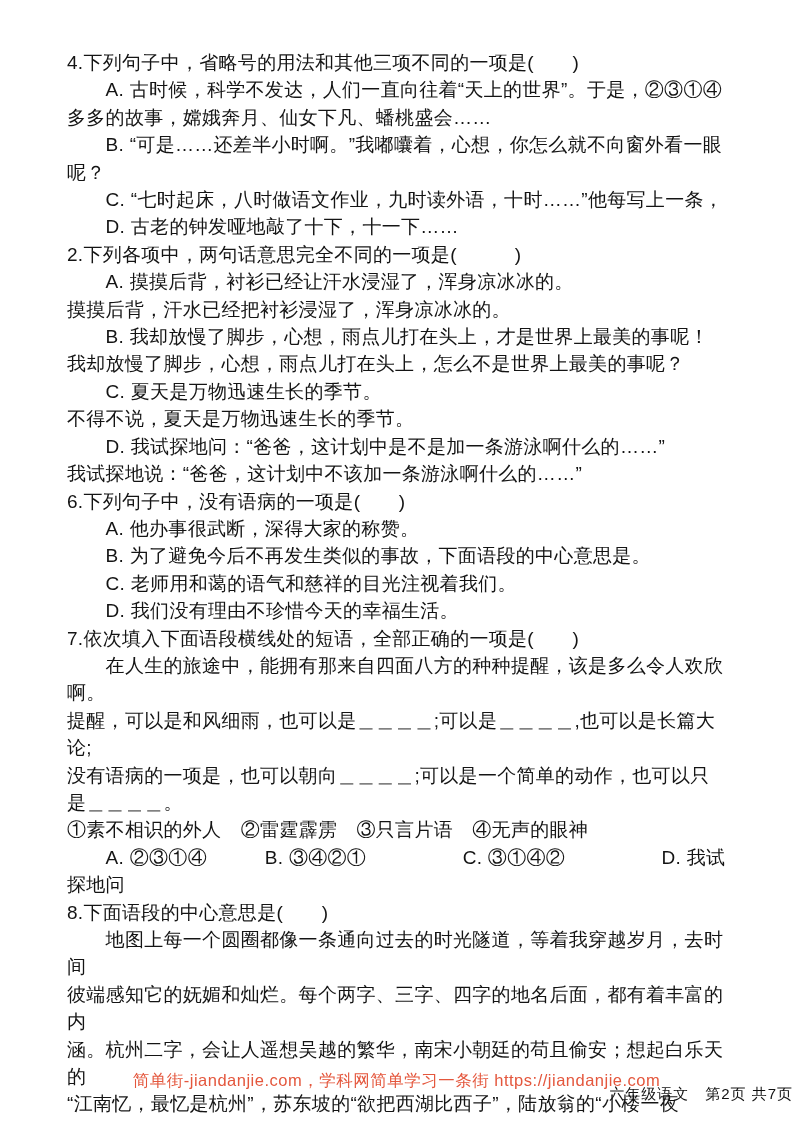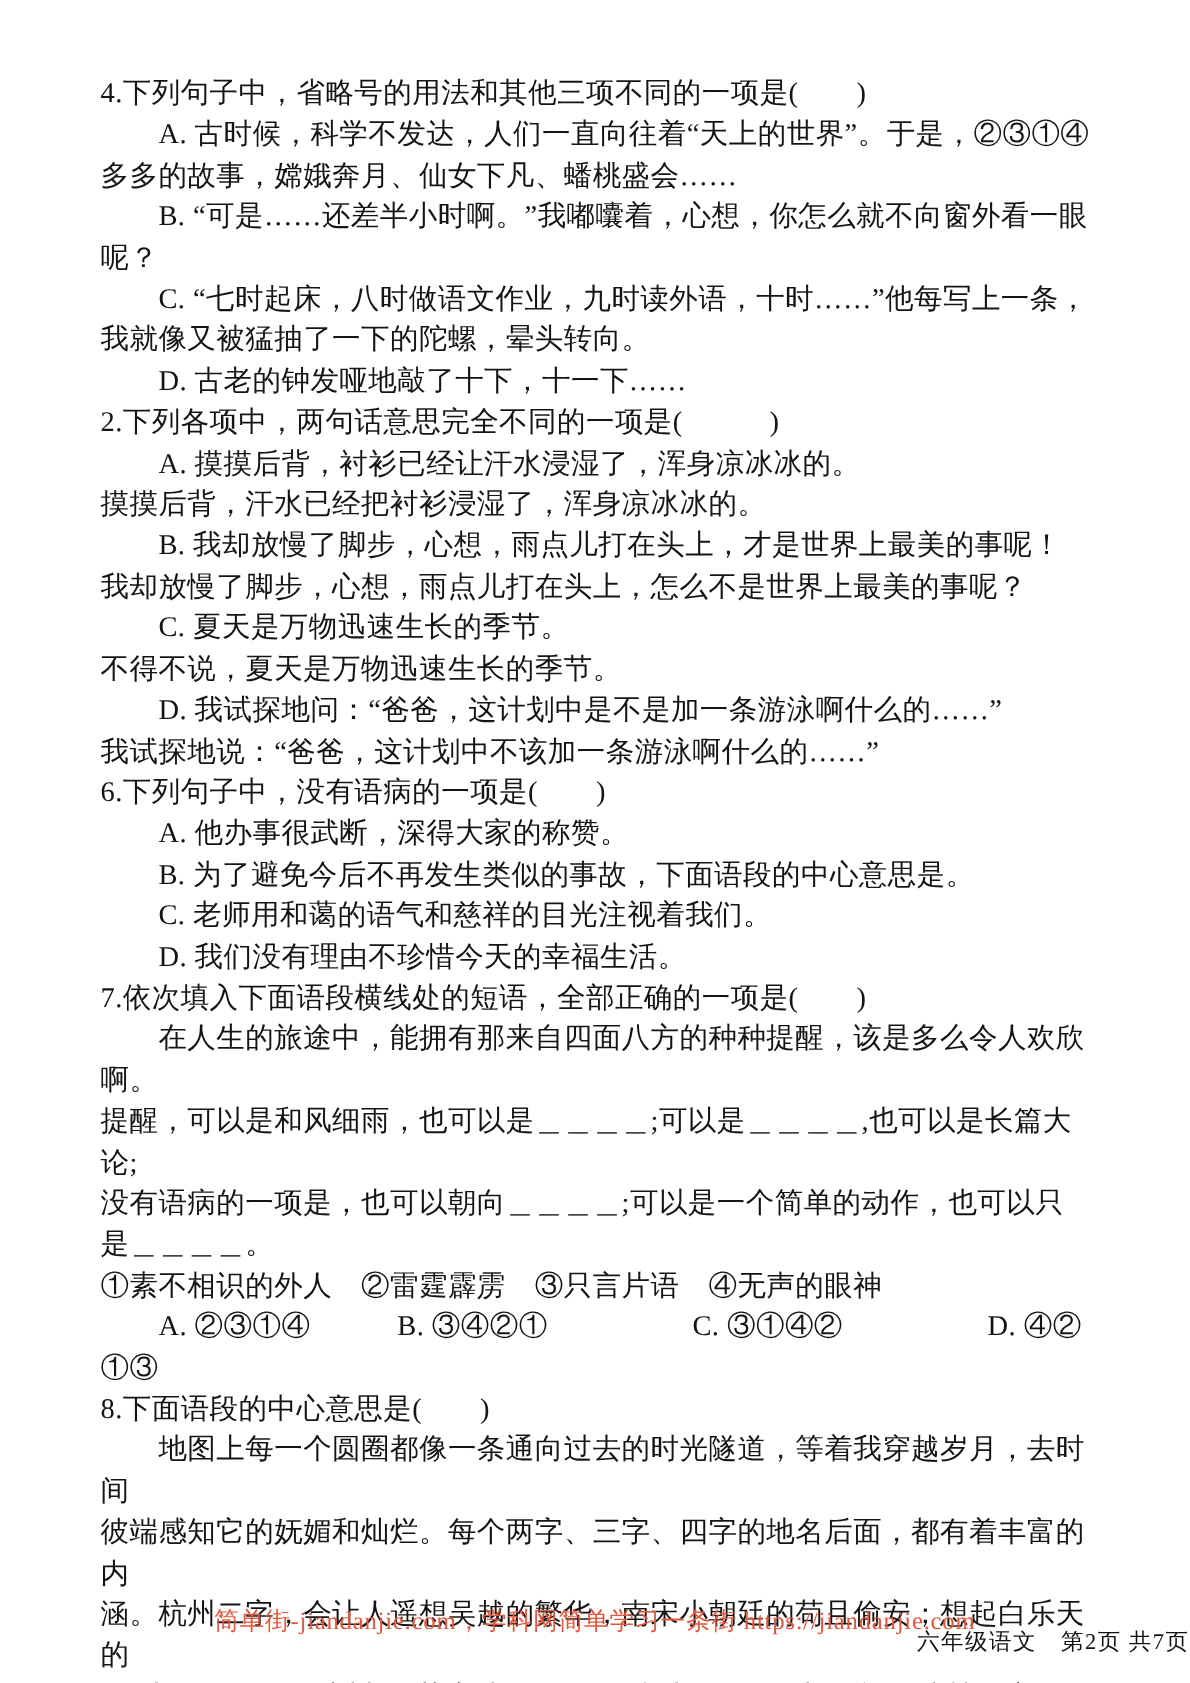--- a/index.html
+++ b/index.html
@@ -7,21 +7,21 @@
     padding: 0;
     background: #ffffff;
   }
   .page {
     position: relative;
     width: 793px;
     height: 1122px;
     margin: 0 auto;
     background: #ffffff;
     overflow: hidden;
-    font-family: Liberation Serif, serif;
+    font-family: Liberation Sans, sans-serif;
     color: #141414;
   }
   .content {
     position: absolute;
     top: 49px;
     left: 67px;
     width: 668px;
   }
   .line {
     font-size: 19px;
@@ -61,21 +61,20 @@
 <body>
 
 <div class="page" style="color: rgb(20, 20, 20);">
   <div class="content">
       <div class="line">4.下列句子中，省略号的用法和其他三项不同的一项是(　　)</div>
       <div class="line">　　A. 古时候，科学不发达，人们一直向往着“天上的世界”。于是，②③①④</div>
       <div class="line">多多的故事，嫦娥奔月、仙女下凡、蟠桃盛会……</div>
       <div class="line">　　B. “可是……还差半小时啊。”我嘟囔着，心想，你怎么就不向窗外看一眼</div>
       <div class="line">呢？</div>
       <div class="line">　　C. “七时起床，八时做语文作业，九时读外语，十时……”他每写上一条，</div>
-      <div class="line">我就像又被猛抽了一下的陀螺，晕头转向。</div>
       <div class="line">　　D. 古老的钟发哑地敲了十下，十一下……</div>
       <div class="line">2.下列各项中，两句话意思完全不同的一项是(　　　)</div>
       <div class="line">　　A. 摸摸后背，衬衫已经让汗水浸湿了，浑身凉冰冰的。</div>
       <div class="line">摸摸后背，汗水已经把衬衫浸湿了，浑身凉冰冰的。</div>
       <div class="line">　　B. 我却放慢了脚步，心想，雨点儿打在头上，才是世界上最美的事呢！</div>
       <div class="line">我却放慢了脚步，心想，雨点儿打在头上，怎么不是世界上最美的事呢？</div>
       <div class="line">　　C. 夏天是万物迅速生长的季节。</div>
       <div class="line">不得不说，夏天是万物迅速生长的季节。</div>
       <div class="line">　　D. 我试探地问：“爸爸，这计划中是不是加一条游泳啊什么的……”</div>
       <div class="line">我试探地说：“爸爸，这计划中不该加一条游泳啊什么的……”</div>
@@ -83,21 +82,21 @@
       <div class="line">　　A. 他办事很武断，深得大家的称赞。</div>
       <div class="line">　　B. 为了避免今后不再发生类似的事故，下面语段的中心意思是。</div>
       <div class="line">　　C. 老师用和蔼的语气和慈祥的目光注视着我们。</div>
       <div class="line">　　D. 我们没有理由不珍惜今天的幸福生活。</div>
       <div class="line">7.依次填入下面语段横线处的短语，全部正确的一项是(　　)</div>
       <div class="line">　　在人生的旅途中，能拥有那来自四面八方的种种提醒，该是多么令人欢欣啊。</div>
       <div class="line">提醒，可以是和风细雨，也可以是＿＿＿＿;可以是＿＿＿＿,也可以是长篇大论;</div>
       <div class="line">没有语病的一项是，也可以朝向＿＿＿＿;可以是一个简单的动作，也可以只</div>
       <div class="line">是＿＿＿＿。</div>
       <div class="line">①素不相识的外人　②雷霆霹雳　③只言片语　④无声的眼神</div>
-      <div class="line">　　A. ②③①④　　　B. ③④②①　　　　　C. ③①④②　　　　　D. ④②①③</div>
+      <div class="line">　　A. ②③①④　　　B. ③④②①　　　　　C. ③①④②　　　　　D. 我试探地问</div>
       <div class="line">8.下面语段的中心意思是(　　)</div>
       <div class="line">　　地图上每一个圆圈都像一条通向过去的时光隧道，等着我穿越岁月，去时间</div>
       <div class="line">彼端感知它的妩媚和灿烂。每个两字、三字、四字的地名后面，都有着丰富的内</div>
       <div class="line">涵。杭州二字，会让人遥想吴越的繁华，南宋小朝廷的苟且偷安；想起白乐天的</div>
       <div class="line">“江南忆，最忆是杭州”，苏东坡的“欲把西湖比西子”，陆放翁的“小楼一夜</div>
     </div>
   <div class="footer">
     <div class="watermark" style="color: rgb(228, 87, 61);">简单街-jiandanjie.com，学科网简单学习一条街 https://jiandanjie.com</div>
     <div class="pageinfo">六年级语文　第2页 共7页</div>
   </div>

